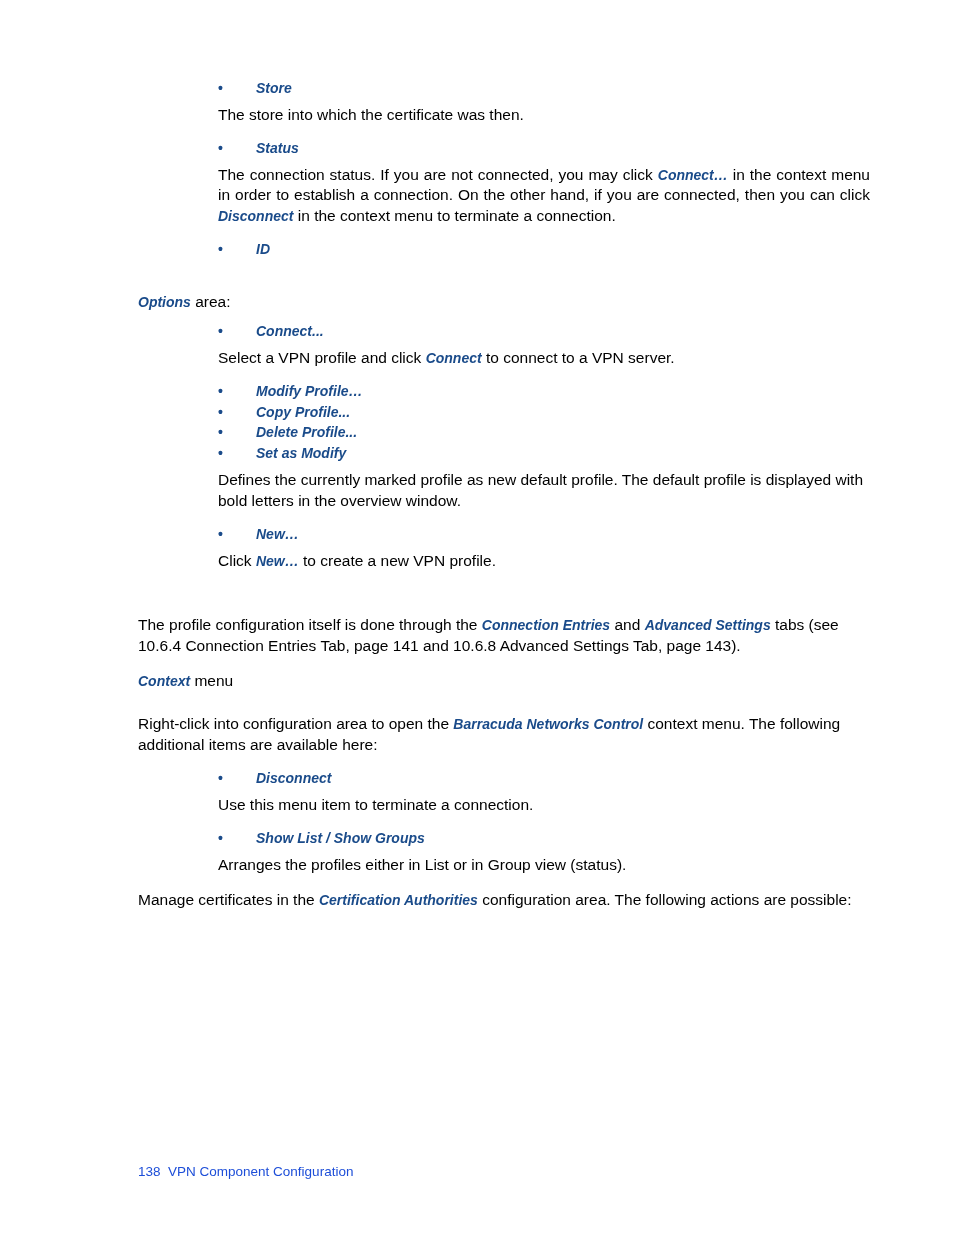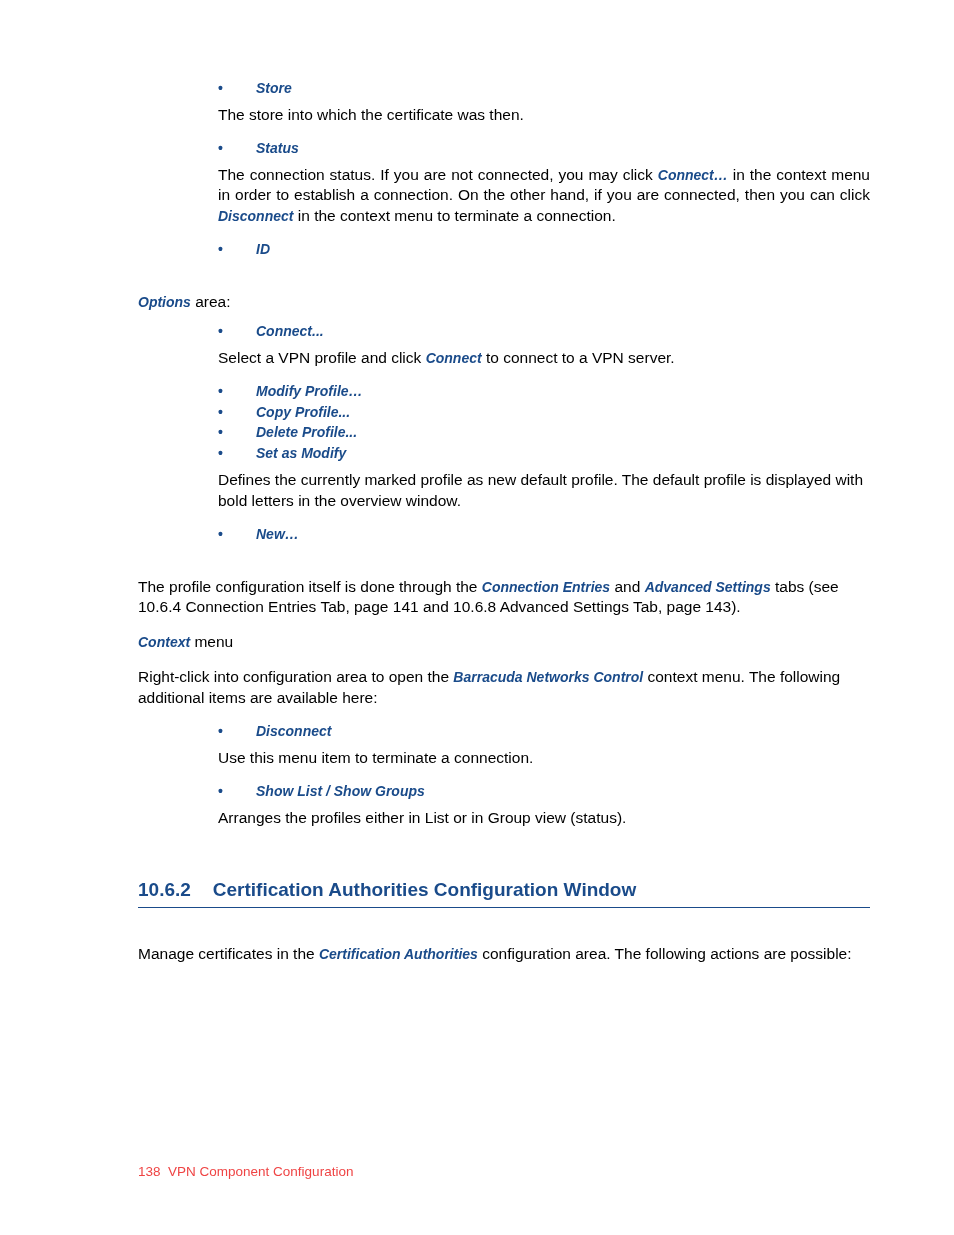--- a/index.html
+++ b/index.html
@@ -68,21 +68,21 @@
   .section-title {
     font-size: 19px;
     font-weight: bold;
     color: #1a4b8a;
   }
   .footer {
     position: absolute;
     left: 138px;
     bottom: 56px;
     font-size: 13.5px;
-    color: #ef4444;
+    color: #1d4ed8;
     text-align: center;
   }
   .gap-med { height: 22px; }
 </style>
 </head>
 <body>
 
 <div class="page">
 
   <div class="indent-block">
@@ -147,29 +147,32 @@
       <span class="bullet-label">Set as Modify</span>
     </div>
     <p class="body-text">Defines the currently marked profile as new default profile. The default profile is displayed with bold letters in the overview window.</p>
   </div>
 
   <div class="indent-block">
     <div class="bullet-row">
       <span class="bullet-dot">•</span>
       <span class="bullet-label">New…</span>
     </div>
+    <p class="body-text">
+      <span>Click </span><span class="ui-term">New…</span><span> to create a new VPN profile.</span>
+    </p>
   </div>
 
   <div class="gap-med"></div>
 
   <p class="body-text">
     <span>The profile configuration itself is done through the </span><span class="ui-term">Connection Entries</span><span> and </span><span class="ui-term">Advanced Settings</span><span> tabs (see 10.6.4 Connection Entries Tab, page 141 and 10.6.8 Advanced Settings Tab, page 143).</span>
   </p>
 
-  <p class="body-text" style="margin-bottom:14px;">
+  <p class="body-text" style="margin-bottom:22px;">
     <span class="ui-term">Context</span><span> menu</span>
   </p>
 
   <p class="body-text" style="margin-top:0;">
     <span>Right-click into configuration area to open the </span><span class="ui-term">Barracuda Networks Control</span><span> context menu. The following additional items are available here:</span>
   </p>
 
   <div class="indent-block">
     <div class="bullet-row">
       <span class="bullet-dot">•</span>
@@ -179,24 +182,20 @@
   </div>
 
   <div class="indent-block">
     <div class="bullet-row">
       <span class="bullet-dot">•</span>
       <span class="bullet-label">Show List / Show Groups</span>
     </div>
     <p class="body-text">Arranges the profiles either in List or in Group view (status).</p>
   </div>
 
-  <div class="section-heading-row">
-    <span class="section-number">10.6.2</span>
-    <span class="section-title">Certification Authorities Configuration Window</span>
-  </div>
 
   <p class="body-text justify">
     <span>Manage certificates in the </span><span class="ui-term">Certification Authorities</span><span> configuration area. The following actions are possible:</span>
   </p>
 
 </div>
 
 <div class="footer">
   <span>138</span>&nbsp;&nbsp;<span>VPN Component Configuration</span>
 </div>

